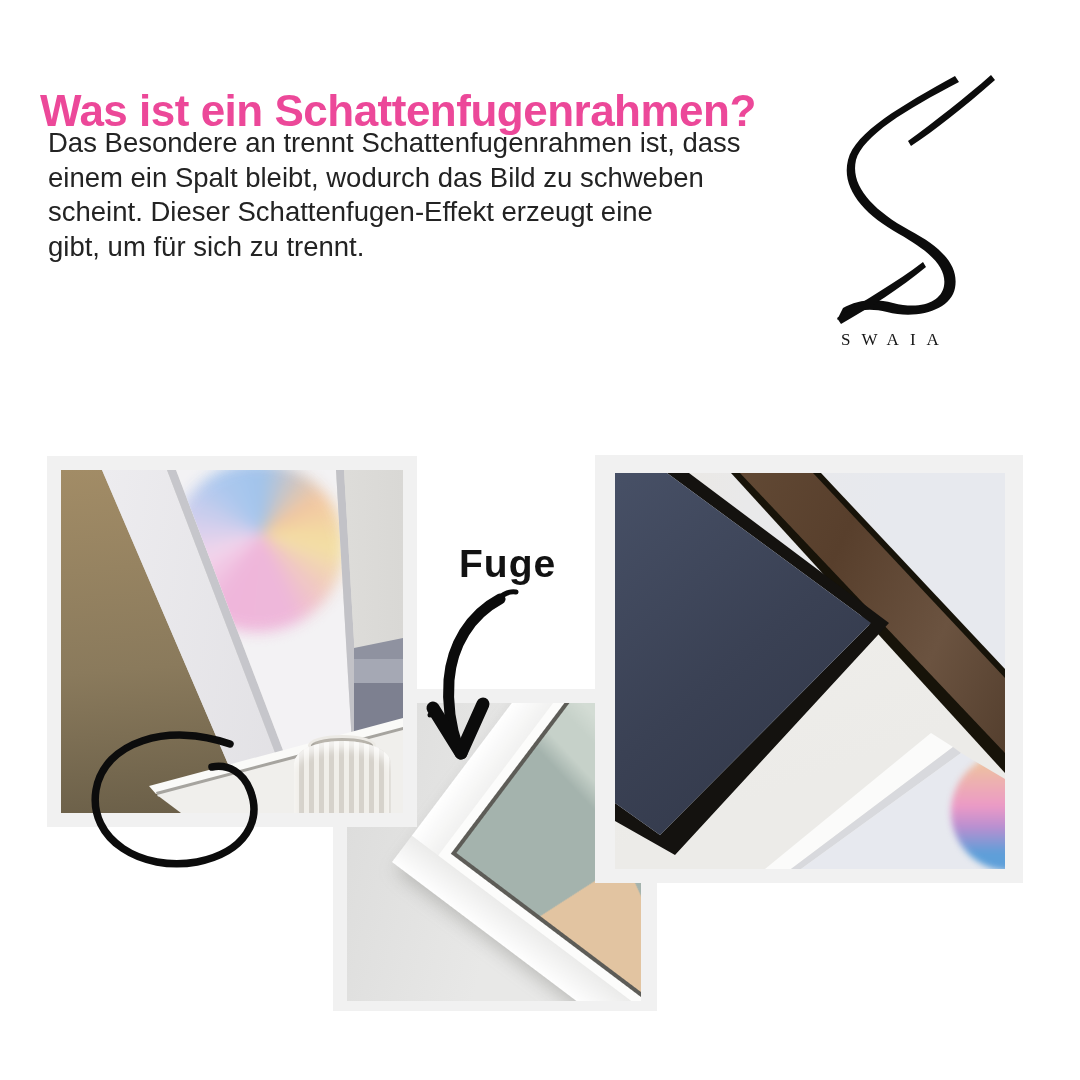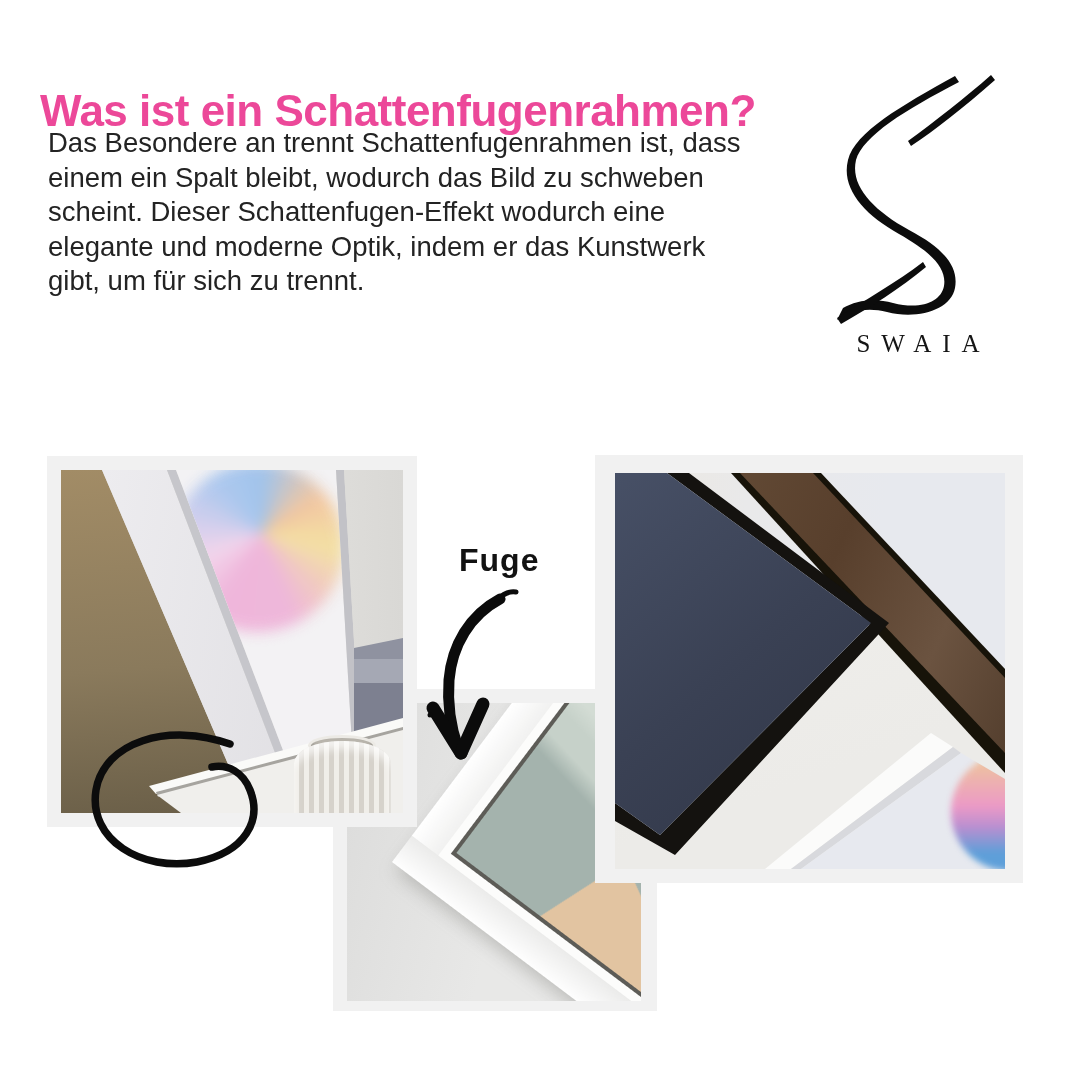--- a/index.html
+++ b/index.html
@@ -10,22 +10,22 @@
 
   
   #page-title { left:40px; top:68px; font-size:44px; font-weight:700; letter-spacing:-0.5px;
     color:#ec4899; white-space:nowrap;margin-top:18px; }
   #intro { left:48px; top:126px; font-size:27.5px; line-height:34.6px; color:#232323;
     font-weight:400; }
   #intro div { white-space:pre; }
 
   
   #logo-mark { left:833px; top:70px; width:170px; height:256px; }
-  #brand { left:830px; top:330px; width:176px; text-align:center; font-family:"Liberation Serif", serif;
-    font-size:25px; letter-spacing:11px; text-indent:11px; color:#151515; }
+  #brand { left:830px; top:330px; width:176px; font-family:"Liberation Serif", serif;
+    font-size:17px; letter-spacing:11px; text-indent:11px; color:#151515; }
 
   
   .card { position:absolute; background:#f1f1f1; }
   #card-left   { left:47px;  top:456px; width:370px; height:371px; z-index:3; }
   #card-middle { left:333px; top:689px; width:324px; height:322px; z-index:1; }
   #card-right  { left:595px; top:455px; width:428px; height:428px; z-index:2; }
   .photo { position:absolute; overflow:hidden; }
   #photo-left   { left:14px; top:14px; width:342px; height:343px; }
   #photo-middle { left:14px; top:14px; width:294px; height:298px; }
   #photo-right  { left:20px; top:18px; width:390px; height:396px; }
@@ -87,36 +87,35 @@
   .rp-wood { clip-path:polygon(125px 0,198px 0,390px 205px,390px 280px);
     background:linear-gradient(115deg,#6a523c,#583f2c 45%,#6b5340 70%,#4a3626),
       repeating-linear-gradient(115deg,rgba(0,0,0,.14) 0 2px,rgba(255,255,255,.04) 2px 6px);
     background-blend-mode:normal; }
   .rp-black { clip-path:polygon(52px 0,74px 0,274px 150px,60px 382px,0 348px,0 330px,45px 362px,256px 150px);
     background:#14120f; }
   .rp-navy { clip-path:polygon(0 0,52px 0,256px 150px,45px 362px,0 330px);
     background:linear-gradient(140deg,#475066 0%,#3a4154 40%,#2f3546 80%); }
 
   
-  #fuge-label { left:459px; top:542px; font-size:32px; font-weight:700; color:#121212;
+  #fuge-label { left:459px; top:542px; font-size:39px; font-weight:700; color:#121212;
     letter-spacing:1px; z-index:5; }
   #overlay { left:0; top:0; width:1080px; height:1080px; z-index:6; pointer-events:none; }
 </style>
 </head>
 <body>
 
 <div id="stage">
 
   <h1 id="page-title" class="abs">Was ist ein Schattenfugenrahmen?</h1>
 
   <div id="intro" class="abs">
     <div>Das Besondere an trennt Schattenfugenrahmen ist, dass</div>
     <div>einem ein Spalt bleibt, wodurch das Bild zu schweben</div>
-    <div>scheint. Dieser Schattenfugen-Effekt wodurch eine</div>
-    <div>elegante und moderne Optik, indem er das Kunstwerk</div>
+    <div>scheint. Dieser Schattenfugen-Effekt erzeugt eine</div>
     <div>gibt, um für sich zu trennt.</div>
   </div>
 
   <svg id="logo-mark" class="abs" viewBox="0 0 170 256" aria-hidden="true">
     <path fill="#0c0c0c" d="M126,12 C72,40 30,66 23,90 C17,116 40,140 76,160 C110,178 126,196 122,218
       C118,240 84,250 54,242 C34,237 16,241 4,250 L10,238 C24,230 42,228 60,233 C88,240 108,232 111,216
       C114,198 98,182 66,164 C30,144 8,118 15,90 C22,62 68,36 122,6 Z"></path>
     <path fill="#0c0c0c" d="M162,10 C130,38 102,60 78,76 L75,71 C101,52 132,28 158,5 Z"></path>
     <path fill="#0c0c0c" d="M4,248 C32,230 64,212 90,192 L93,197 C68,218 36,238 8,254 Z"></path>
   </svg>

